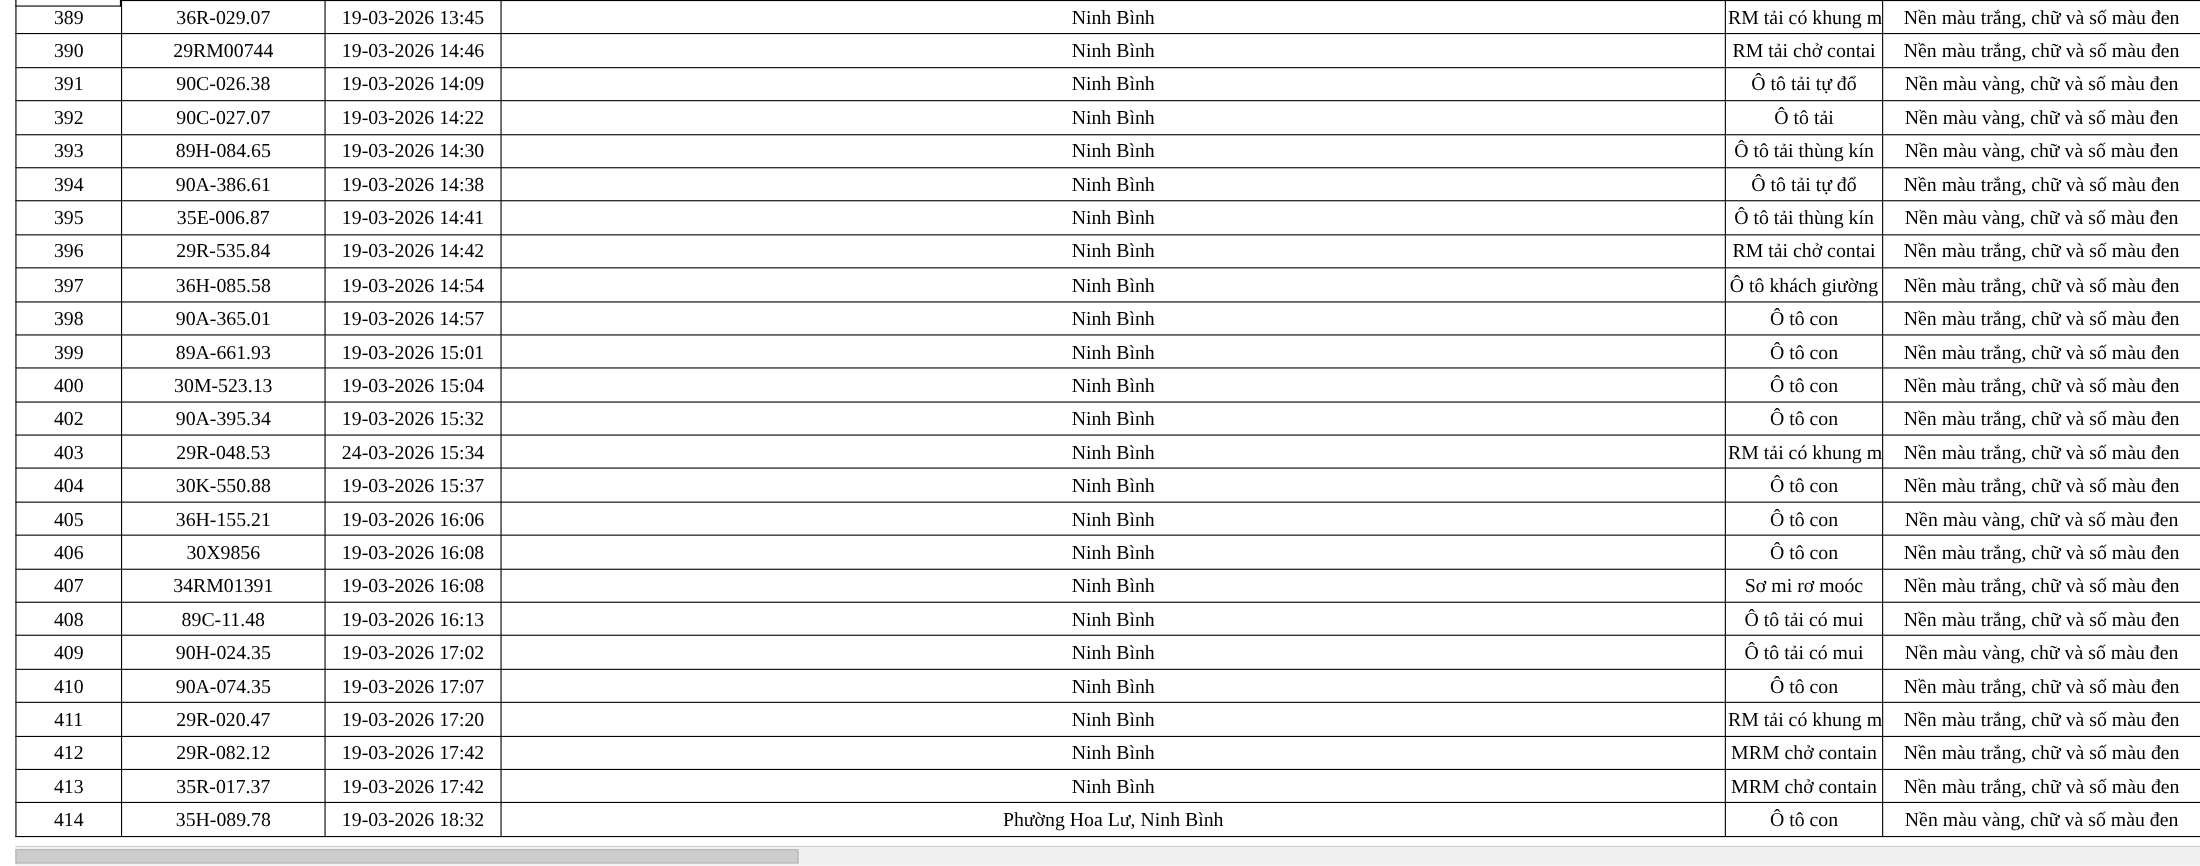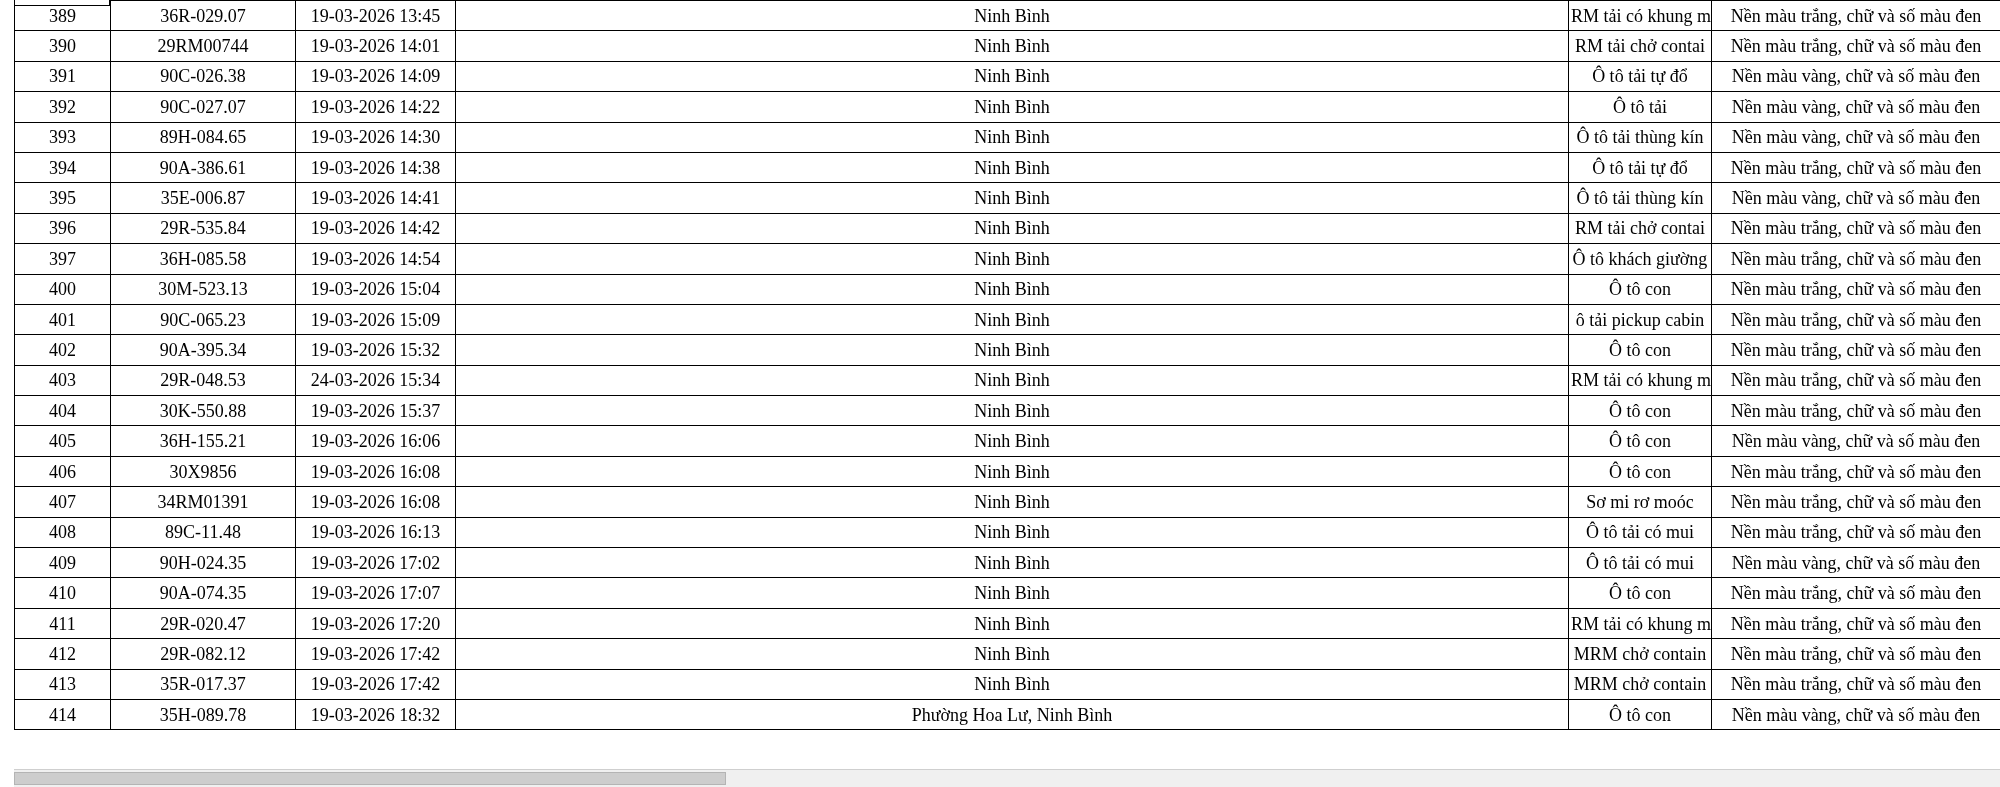--- a/index.html
+++ b/index.html
@@ -104,21 +104,21 @@
         <td>389</td>
         <td>36R-029.07</td>
         <td>19-03-2026 13:45</td>
         <td class="t-place">Ninh Bình</td>
         <td class="t-type">RM tải có khung m</td>
         <td class="t-color">Nền màu trắng, chữ và số màu đen</td>
       </tr>
       <tr>
         <td>390</td>
         <td>29RM00744</td>
-        <td>19-03-2026 14:01</td>
+        <td>19-03-2026 14:46</td>
         <td class="t-place">Ninh Bình</td>
         <td class="t-type">RM tải chở contai</td>
         <td class="t-color">Nền màu trắng, chữ và số màu đen</td>
       </tr>
       <tr>
         <td>391</td>
         <td>90C-026.38</td>
         <td>19-03-2026 14:09</td>
         <td class="t-place">Ninh Bình</td>
         <td class="t-type">Ô tô tải tự đổ</td>
@@ -166,33 +166,41 @@
       </tr>
       <tr>
         <td>397</td>
         <td>36H-085.58</td>
         <td>19-03-2026 14:54</td>
         <td class="t-place">Ninh Bình</td>
         <td class="t-type">Ô tô khách giường</td>
         <td class="t-color">Nền màu trắng, chữ và số màu đen</td>
       </tr>
       <tr>
+        <td>398</td>
+        <td>90A-365.01</td>
+        <td>19-03-2026 14:57</td>
+        <td class="t-place">Ninh Bình</td>
+        <td class="t-type">Ô tô con</td>
+        <td class="t-color">Nền màu trắng, chữ và số màu đen</td>
+      </tr>
+      <tr>
+        <td>399</td>
+        <td>89A-661.93</td>
+        <td>19-03-2026 15:01</td>
+        <td class="t-place">Ninh Bình</td>
+        <td class="t-type">Ô tô con</td>
+        <td class="t-color">Nền màu trắng, chữ và số màu đen</td>
+      </tr>
+      <tr>
         <td>400</td>
         <td>30M-523.13</td>
         <td>19-03-2026 15:04</td>
         <td class="t-place">Ninh Bình</td>
         <td class="t-type">Ô tô con</td>
-        <td class="t-color">Nền màu trắng, chữ và số màu đen</td>
-      </tr>
-      <tr>
-        <td>401</td>
-        <td>90C-065.23</td>
-        <td>19-03-2026 15:09</td>
-        <td class="t-place">Ninh Bình</td>
-        <td class="t-type">ô tải pickup cabin</td>
         <td class="t-color">Nền màu trắng, chữ và số màu đen</td>
       </tr>
       <tr>
         <td>402</td>
         <td>90A-395.34</td>
         <td>19-03-2026 15:32</td>
         <td class="t-place">Ninh Bình</td>
         <td class="t-type">Ô tô con</td>
         <td class="t-color">Nền màu trắng, chữ và số màu đen</td>
       </tr>

